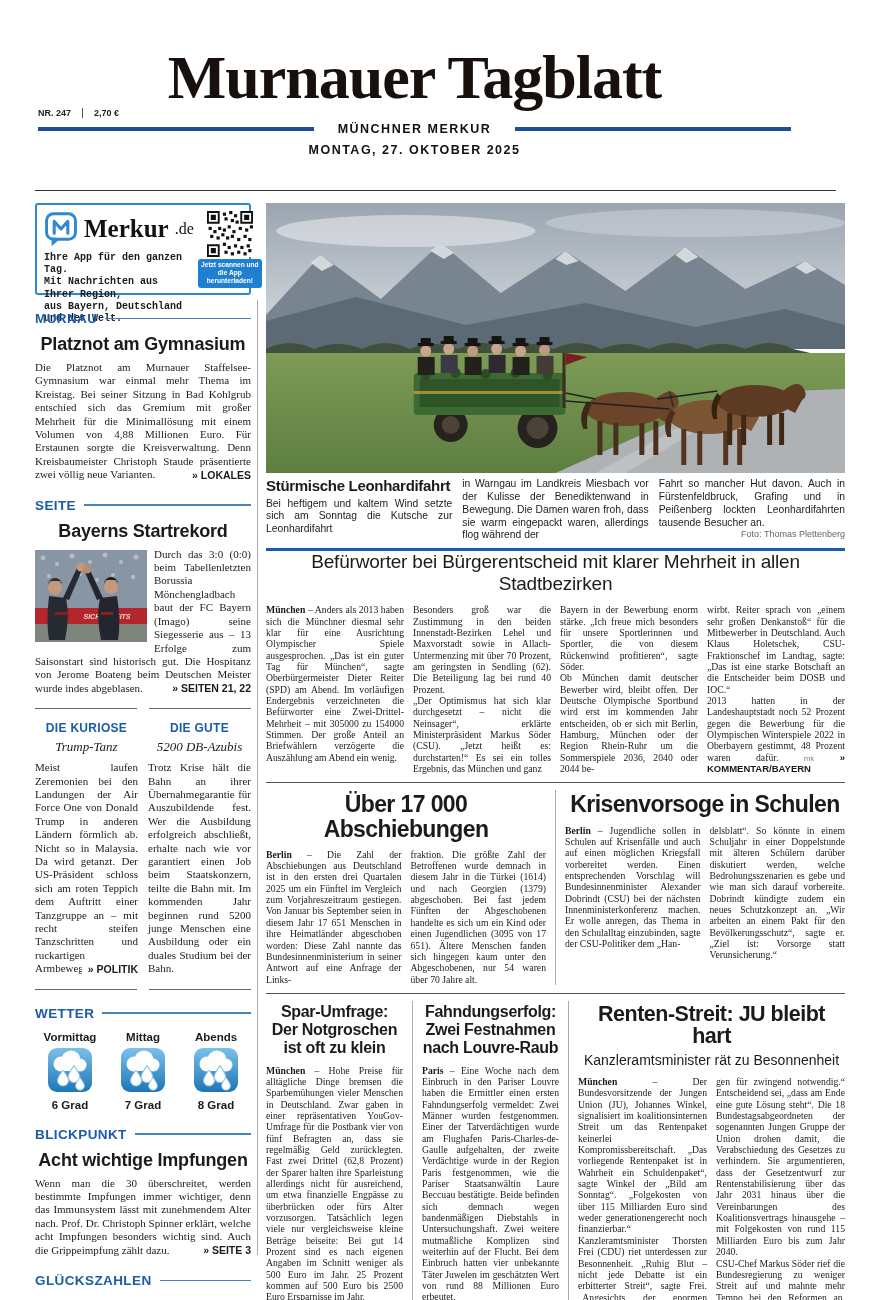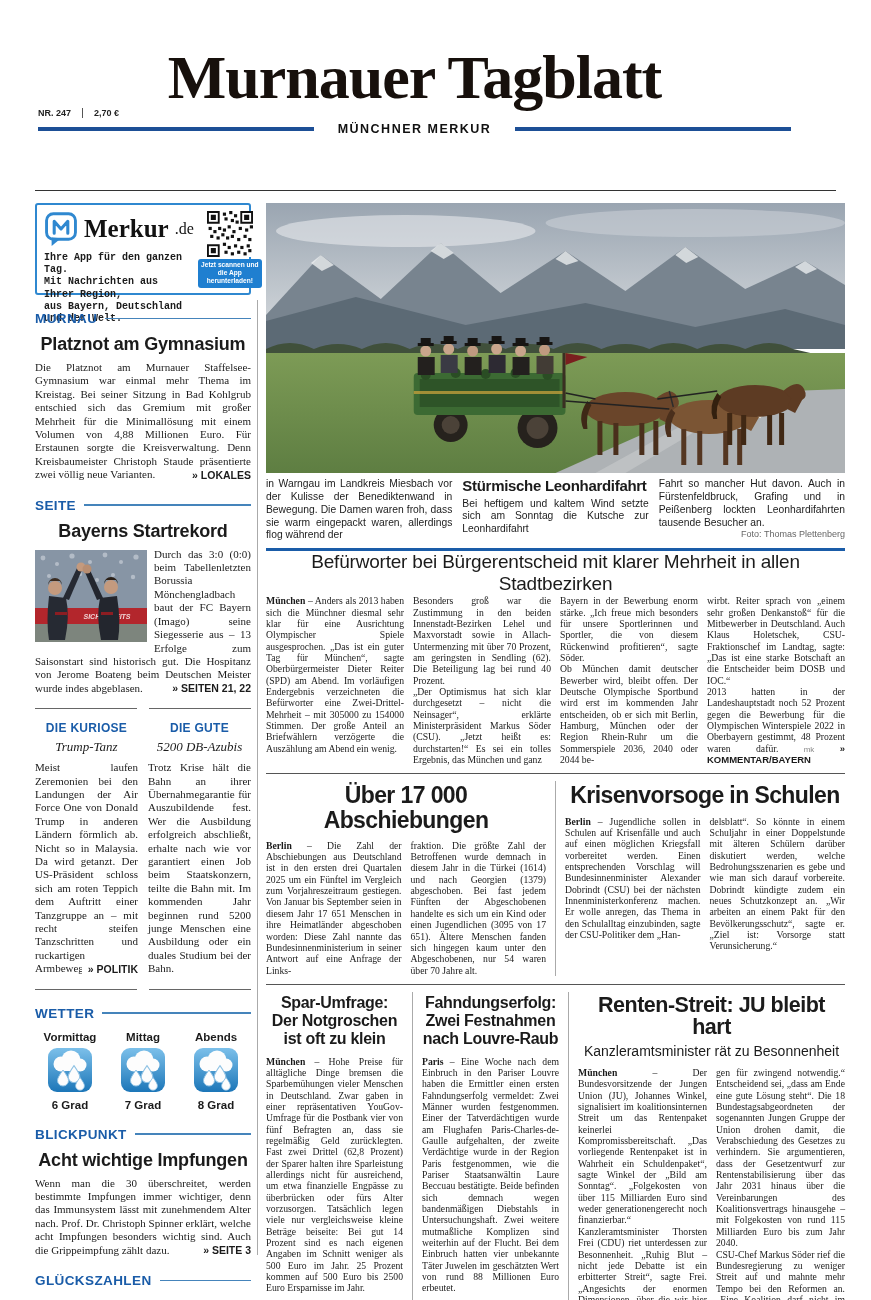--- a/index.html
+++ b/index.html
@@ -61,21 +61,21 @@
   .main{position:absolute;left:266px;top:203px;width:579px;}
   .main-photo{width:579px;height:270px;display:block;}
   .caption{display:flex;gap:10px;margin-top:5px;font-family:"Liberation Sans",sans-serif;}
   .caption-col{flex:1;min-width:0;font-size:10.3px;line-height:1.25;text-align:justify;}
   .caption-title{font-weight:bold;font-size:15px;letter-spacing:-.3px;margin-bottom:3px;line-height:1.1;}
   .credit{color:#666;font-size:9px;float:right;padding-left:4px;}
   .blue-rule{height:3px;background:#1a5ca8;margin-top:6px;}
   .lead-head{font-family:"Liberation Sans",sans-serif;font-weight:bold;font-size:41px;letter-spacing:-1.2px;
              text-align:center;margin:10px 0 2px;line-height:1.05;}
   .lead-sub{font-family:"Liberation Sans",sans-serif;font-size:19px;text-align:center;letter-spacing:-.2px;
-            }
+            margin-bottom:9px;}
   .cols{display:flex;gap:9px;}
   .col{flex:1;min-width:0;font-size:9.7px;line-height:1.17;text-align:justify;}
   .author{font-family:"Liberation Sans",sans-serif;font-size:8px;color:#888;}
   .ref-inline{font-family:"Liberation Sans",sans-serif;font-weight:bold;font-size:9.5px;}
   .hrule{height:1px;background:#555;margin:8px 0 7px;}
   .mid-row{display:flex;gap:0;}
   .mid-art{flex:1;min-width:0;}
   .vline{width:1px;background:#aaa;margin:0 9px;}
   .mid-head{font-family:"Liberation Sans",sans-serif;font-weight:bold;font-size:23px;letter-spacing:-.6px;
             text-align:center;margin:2px 0 8px;line-height:1.05;}
@@ -93,20 +93,21 @@
 
 <div class="page">
 
   <div class="masthead">
     <div class="masthead-title">Murnauer Tagblatt</div>
     <div class="kicker-row">
       <div class="kicker-line"></div>
       <div class="kicker-text">MÜNCHNER MERKUR</div>
       <div class="kicker-line"></div>
     </div>
+    <div class="date-row">MONTAG, 27. OKTOBER 2025</div>
   </div>
   <div class="issue-row">
     <span>NR. 247</span>
     <span class="issue-sep"></span>
     <span>2,70 €</span>
   </div>
   <div class="head-rule"></div>
   <div class="colrule"></div>
 
   <div class="sidebar">
@@ -448,25 +449,25 @@
           <rect x="54" y="42" width="5" height="30" fill="#402814"></rect>
             <rect x="66" y="40" width="5" height="32" fill="#402814"></rect>
           <path d="M4 20 q-9 13 -4 26 l4 0 q-2 -13 4 -22 Z" fill="#33200f"></path>
         </g>
         <path d="M300 190 L330 196 M300 198 L404 206 M392 196 L452 188" stroke="#222" stroke-width="1.6" fill="none"></path>
       </g>
     </svg>
 
     <div class="caption">
       <div class="caption-col">
-        <span>in Warngau im Landkreis Miesbach vor der Kulisse der Benediktenwand in Bewegung. Die Damen waren froh, dass sie warm eingepackt waren, allerdings flog während der</span>
-      </div>
-      <div class="caption-col">
         <div class="caption-title">Stürmische Leonhardifahrt</div>
         <span>Bei heftigem und kaltem Wind setzte sich am Sonntag die Kutsche zur Leonhardifahrt</span>
+      </div>
+      <div class="caption-col">
+        <span>in Warngau im Landkreis Miesbach vor der Kulisse der Benediktenwand in Bewegung. Die Damen waren froh, dass sie warm eingepackt waren, allerdings flog während der</span>
       </div>
       <div class="caption-col">
         <span>Fahrt so mancher Hut davon. Auch in Fürstenfeldbruck, Grafing und in Peißenberg lockten Leonhardifahrten tausende Besucher an.</span>
         <span class="credit">Foto: Thomas Plettenberg</span>
       </div>
     </div>
     <div class="blue-rule"></div>
 
     <div class="lead-sub">Befürworter bei Bürgerentscheid mit klarer Mehrheit in allen Stadtbezirken</div>
     <div class="cols">

